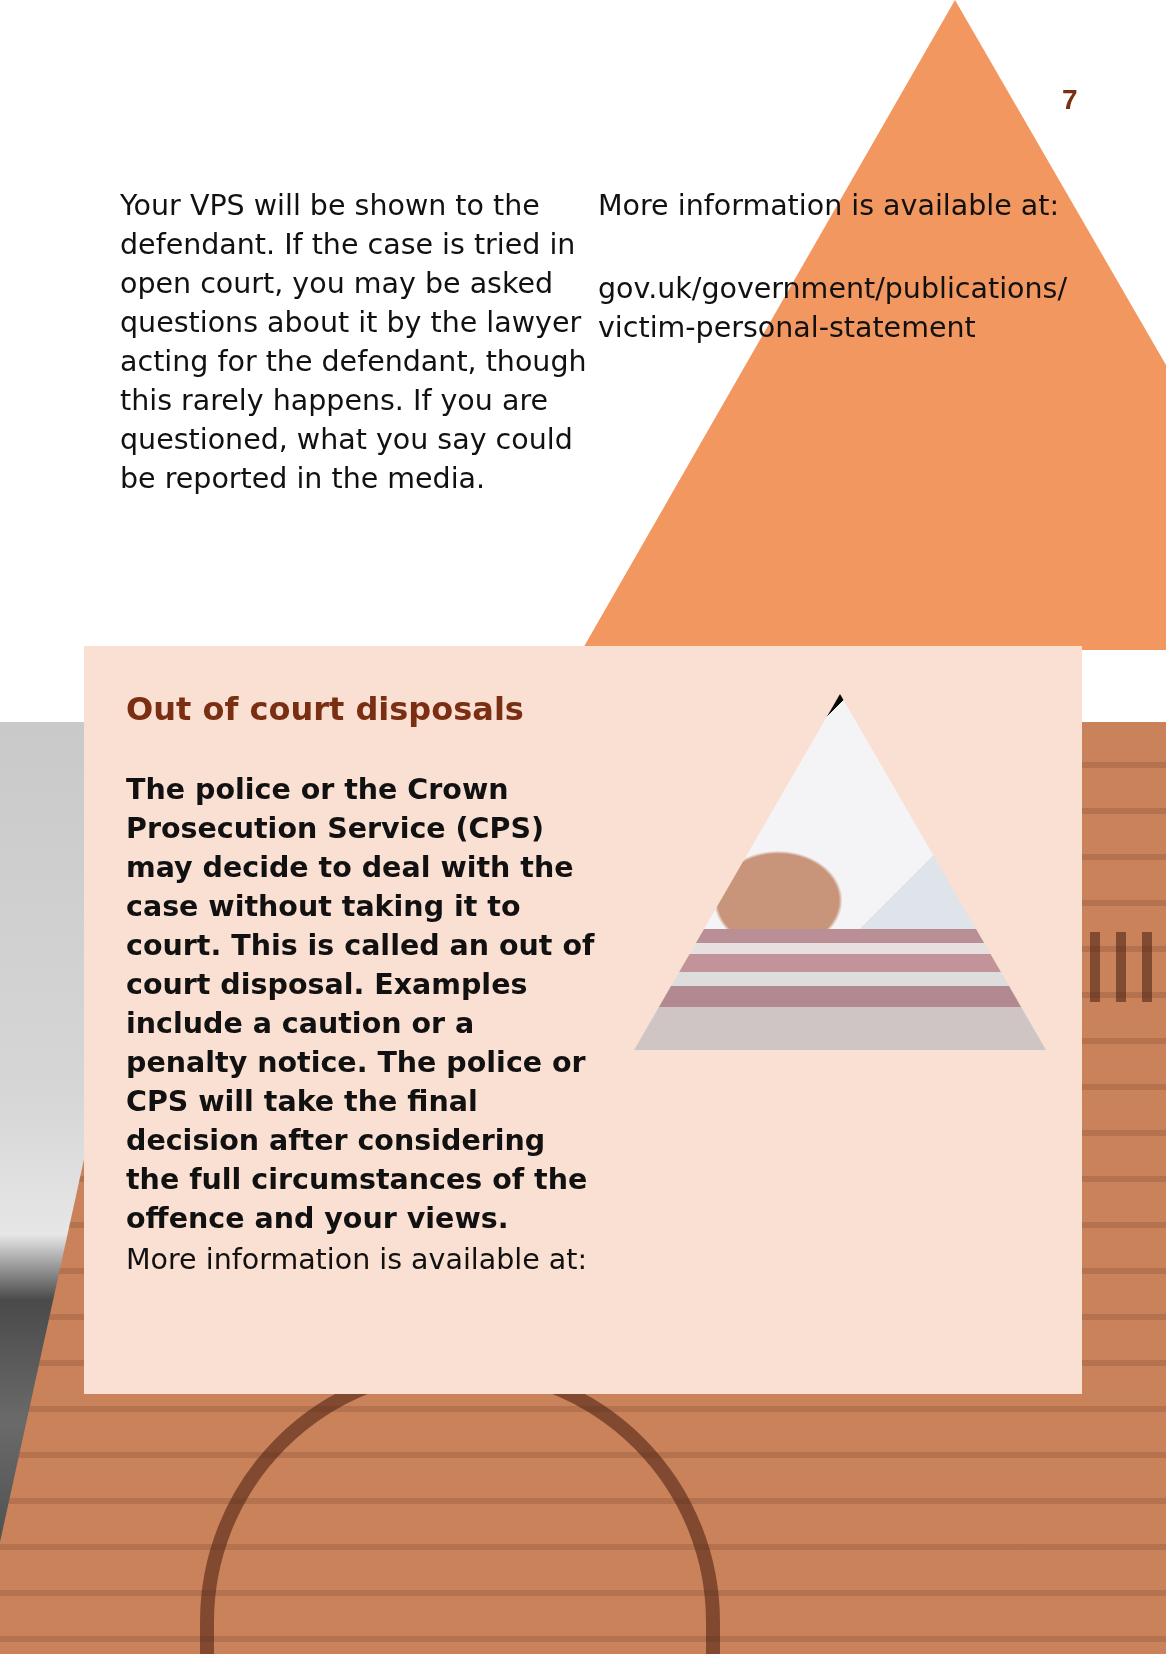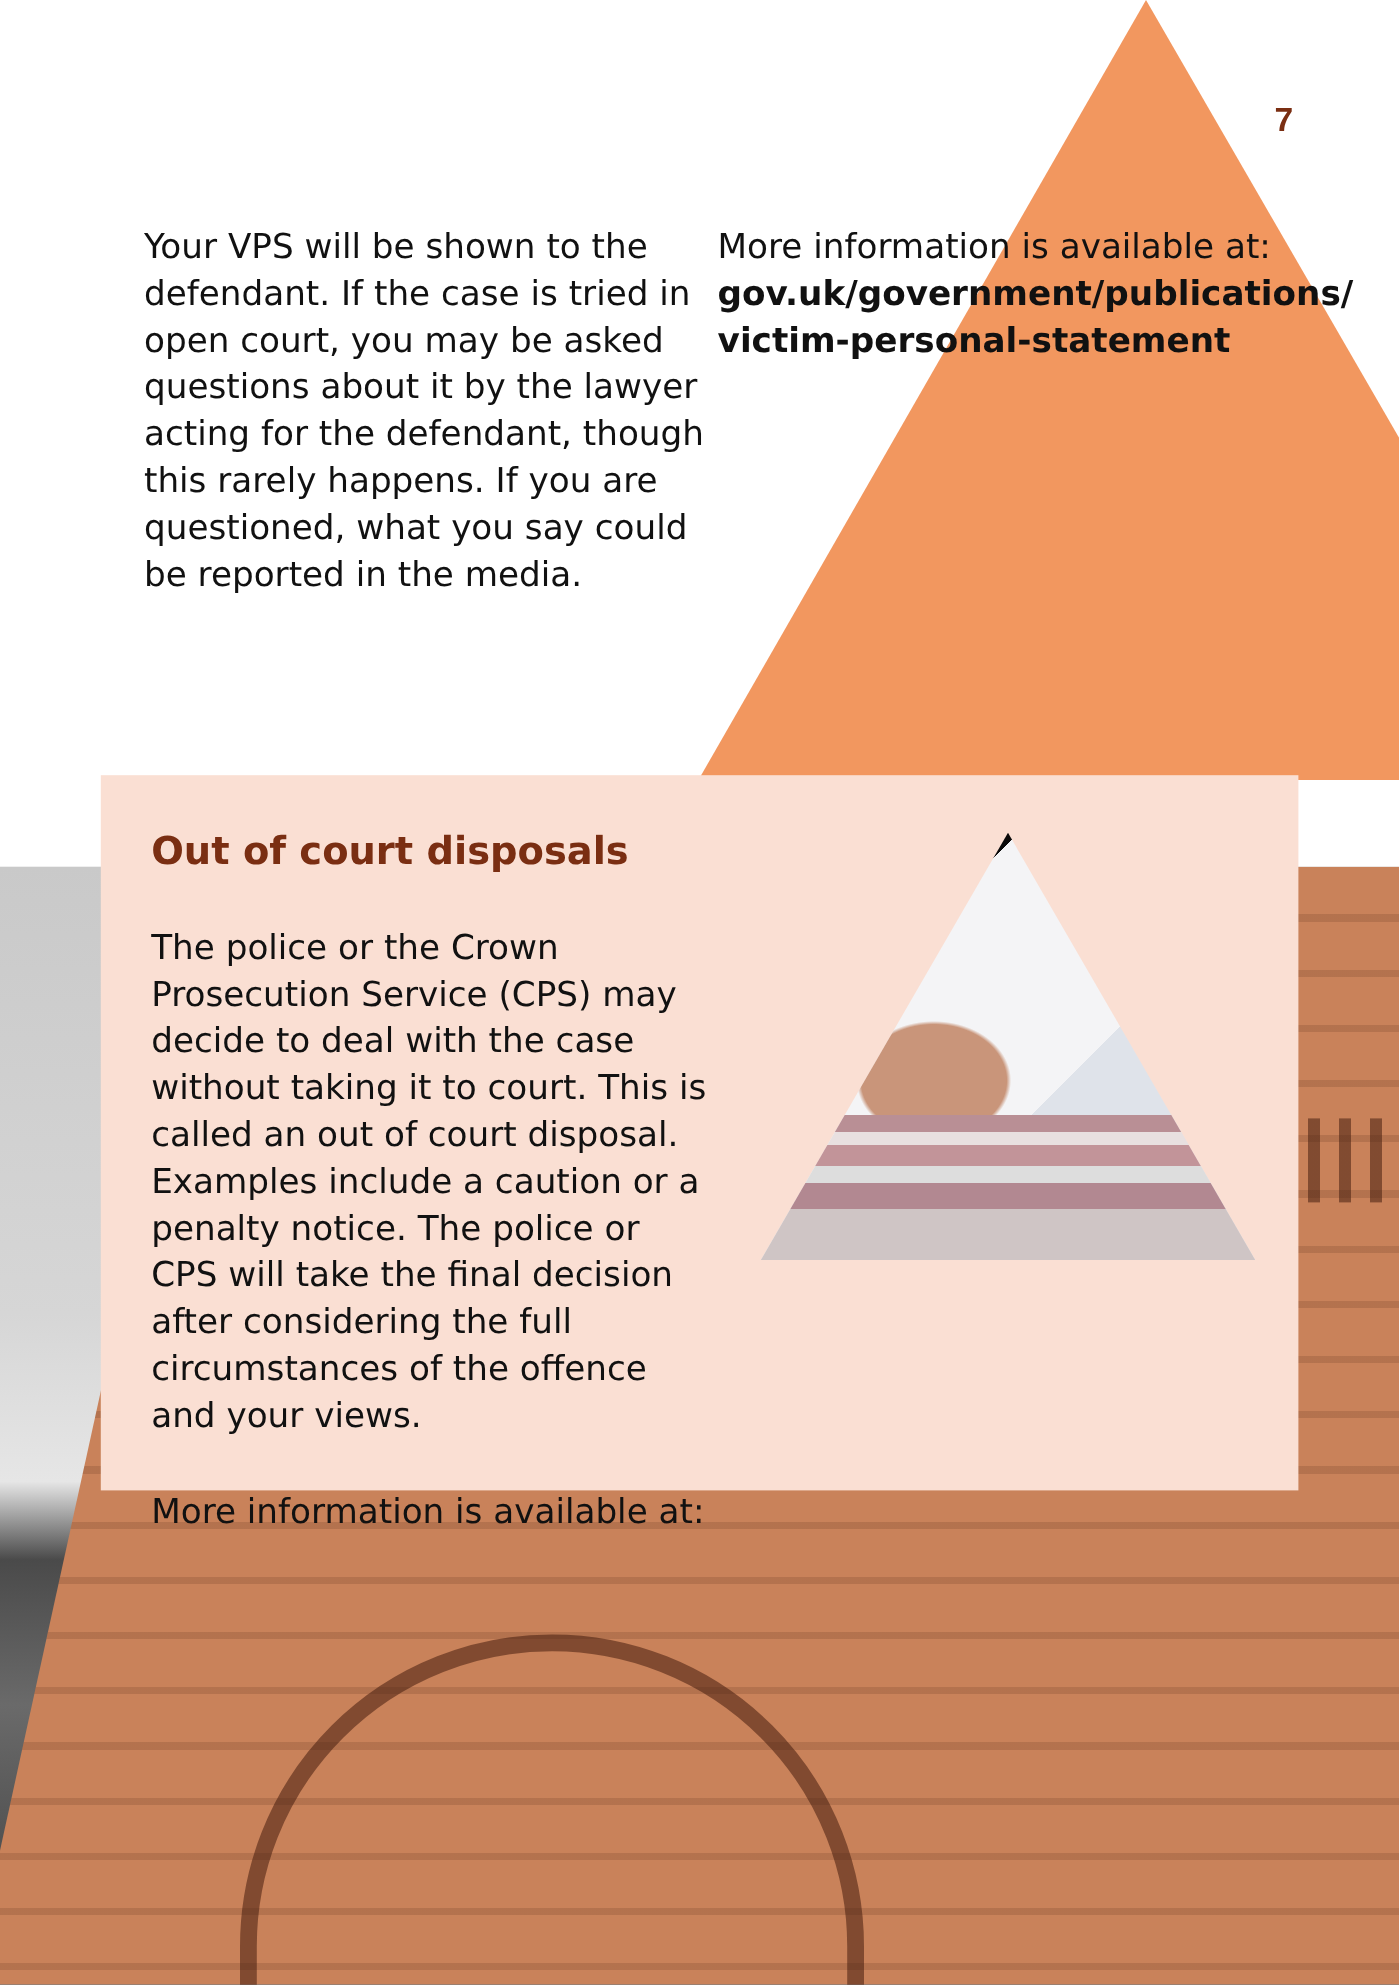--- a/index.html
+++ b/index.html
@@ -16,25 +16,25 @@
   .bg-photo .arch { position:absolute; left:200px; top:640px; width:520px; height:400px; border-radius:260px 260px 0 0;
       border:14px solid rgba(70,30,15,0.55); box-sizing:border-box; }
   .bg-photo .balustrade { position:absolute; left:1090px; top:210px; width:76px; height:70px;
       background: repeating-linear-gradient(90deg, rgba(70,30,15,0.55) 0 10px, rgba(0,0,0,0) 10px 26px); }
   .big-triangle { position:absolute; left:582px; top:0; width:584px; height:650px; background:#f2975f;
       clip-path: polygon(373px 0, 584px 365px, 584px 650px, 0 650px); }
   .page-number { position:absolute; left:1062px; top:84px; font-size:28px; font-weight:bold; color:#7a2e12;
       font-family:"Liberation Sans", sans-serif; }
   .col-left { position:absolute; left:84px; top:186px; width:480px; font-size:28.5px; line-height:39px;margin-left:36px; }
   .col-right { position:absolute; left:598px; top:186px; width:520px; font-size:28.5px; line-height:39px; }
-  .bold { font-weight:bold; }
-  .panel { position:absolute; left:84px; top:646px; width:998px; height:596px; background:#fadfd3; }
+  .bold { font-weight:normal;margin-top:44px; }
+  .panel { position:absolute; left:84px; top:646px; width:998px; height:748px; background:#fadfd3; }
   .panel-title { position:absolute; left:42px; top:44px; font-size:32px; font-weight:bold; color:#7a2e12; }
   .panel-body { position:absolute; left:42px; top:124px; width:850px; font-size:28.5px; line-height:39px; }
-  .panel-body p { margin:0; }
+  .panel-body p { margin:0;font-weight:bold; }
   .panel-more { position:absolute; left:42px; top:594px; width:920px; font-size:28.5px; line-height:39px; }
   .photo-triangle { position:absolute; left:550px; top:48px; width:412px; height:356px;
       clip-path: polygon(206px 0, 412px 356px, 0 356px);
       background:
         linear-gradient(180deg, rgba(0,0,0,0) 0 66%, #b98f95 66% 70%, #e8e0e0 70% 73%, #c29499 73% 78%, #ddd 78% 82%, #b28891 82% 88%, #cfc5c5 88% 100%),
         radial-gradient(ellipse at 35% 58%, #c9957a 0 16%, rgba(0,0,0,0) 17%),
         linear-gradient(135deg, #0a0a0a 0 28%, #f4f4f6 28% 60%, #dfe3ea 60% 100%); }
 </style>
 </head>
 <body>

